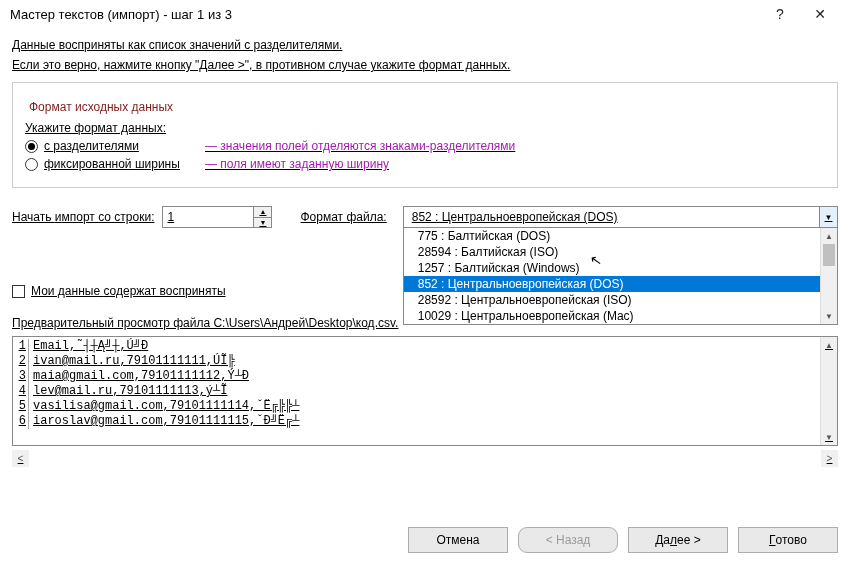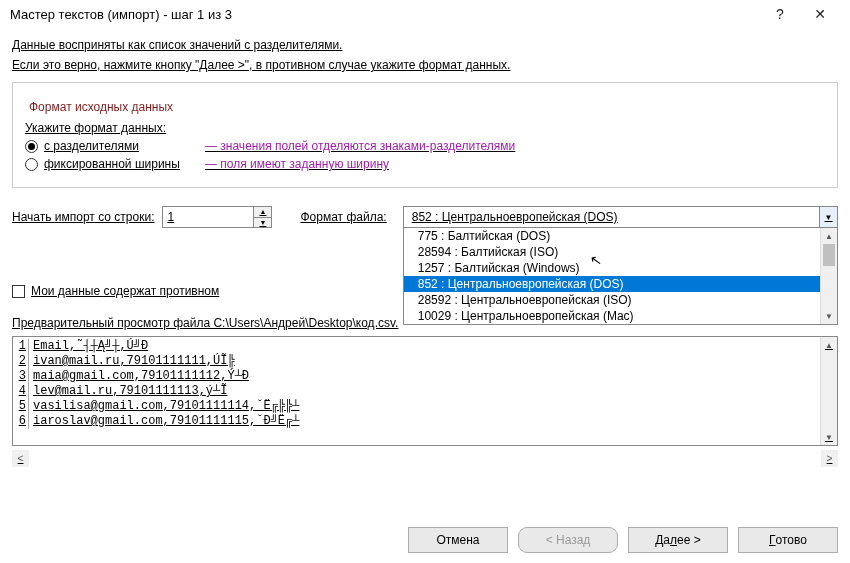--- a/index.html
+++ b/index.html
@@ -361,21 +361,21 @@
             <div class="sar">▼</div>
           </div>
         </div>
       </div>
     </div>
   </div>
 
   <div class="chk-row">
     <span class="chk"></span>
     <span>
-      <span>Мои данные </span><span class="underline-char">с</span><span>одержат противном</span>
+      <span>Мои данные </span><span class="underline-char">с</span><span>одержат восприняты</span>
     </span>
   </div>
 
   <div class="preview-label">Предварительный просмотр файла C:\Users\Андрей\Desktop\код.csv.</div>
   <div class="preview-box">
     <div class="preview-content" id="pv-content">
         <div class="preview-line">
           <span class="ln">1</span>
           <span>Email,˜┤┼Ą╝┼,Ú╝Đ</span>
         </div>

